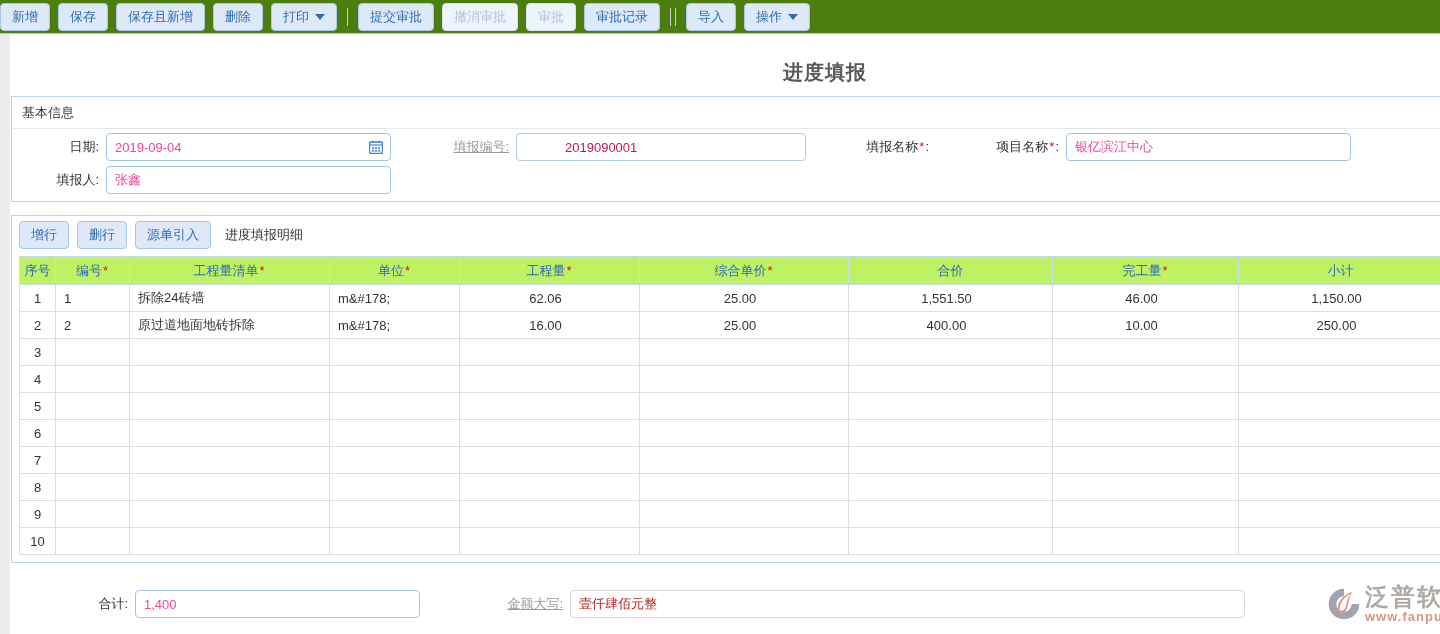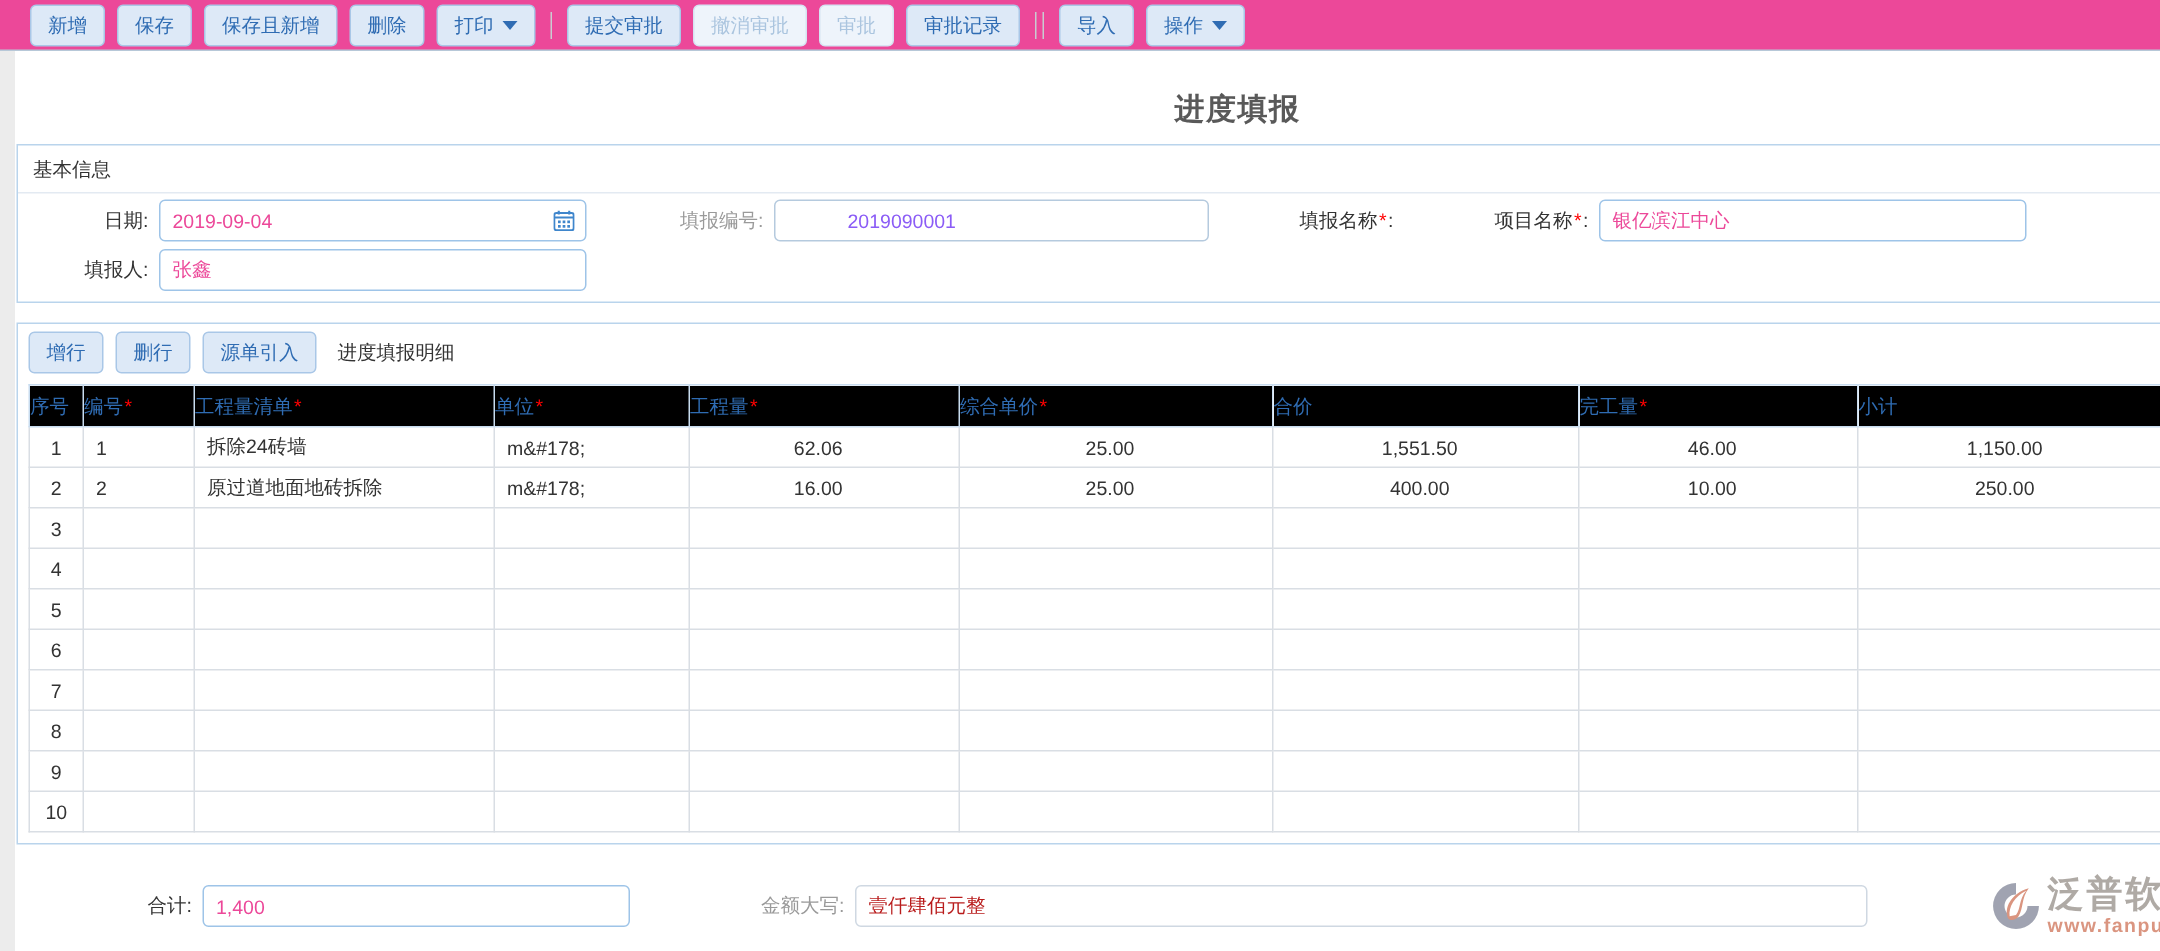--- a/index.html
+++ b/index.html
@@ -3,60 +3,60 @@
 <meta charset="utf-8">
 <style>
   * { box-sizing: border-box; margin: 0; padding: 0; }
   html, body { width: 1440px; height: 634px; overflow: hidden; }
   body {
     font-family: "Liberation Sans", "DejaVu Sans", sans-serif;
     font-size: 13px; color: #333; background: #ececec;
   }
   
   .toolbar {
-    height: 34px; background: #ec4899; border-bottom: 1px solid #b7c8d8;
-    display: flex; align-items: center; padding-left: 20px; gap: 8px;
+    height: 34px; background: #4d7c0f; border-bottom: 1px solid #b7c8d8;
+    display: flex; align-items: center; padding-left: 0; gap: 8px;
   }
   .tbtn {
     background: #dde9f7; border: 1px solid #a9c7e7; border-radius: 4px;
     color: #2f6cb3; font-size: 13px; padding: 4px 11px; cursor: pointer;
     display: inline-flex; align-items: center; gap: 6px; white-space: nowrap;
     font-family: inherit;
   }
   .tbtn.disabled { background: #eef4fb; border-color: #d6e3f2; color: #abc5df; cursor: default; }
   .caret { width: 0; height: 0; border-left: 5px solid transparent; border-right: 5px solid transparent; border-top: 6px solid #2f6cb3; display: inline-block; }
   .tsep { width: 1px; height: 18px; background: #c9ccd1; margin: 0 2px; }
   .tsep2 { display: flex; gap: 4px; margin: 0 2px; }
   .tsep2 span { width: 1px; height: 18px; background: #c9ccd1; }
   
   .content { margin-left: 10px; width: 1630px; background: #fff; height: 600px; position: relative; }
   .page-title { text-align: center; padding-top: 25px; height: 62px; font-size: 20px; font-weight: bold; color: #595959; letter-spacing: 1px; }
   .panel { border: 1px solid #b9d4ec; margin-left: 1px; width: 1620px; background: #fff; }
   .panel-header { padding: 7px 10px 6px; font-size: 13px; color: #333; border-bottom: 1px solid #e3eaf2; }
   .field-row { display: flex; align-items: center; height: 36px; }
   .flabel { text-align: right; padding-right: 7px; color: #333; white-space: nowrap; }
-  .flabel.dim { color: #9a9a9a; }
+  .flabel.dim { color: #9a9a9a; text-decoration: underline; }
   .req { color: #f00; margin: 0 1px; }
   .w94 { width: 94px; } .w125 { width: 125px; } .w130 { width: 130px; }
   .inp {
     height: 28px; border: 1px solid #9ec4e8; border-radius: 4px;
     padding: 0 8px; font-size: 13px; color: #ec4899; background: #fff;
     font-family: inherit; outline: none;
   }
-  .inp.dim { color: #8b5cf6; border-color: #b5cade; padding-left: 48px; }
+  .inp.dim { color: #be185d; border-color: #b5cade; padding-left: 48px; }
   .inp.gray { color: #b91c1c; border-color: #cfd8e2; }
   .input-wrap { position: relative; display: inline-flex; align-items: center; }
   .cal-ico { position: absolute; right: 8px; width: 14px; height: 14px; }
   
   .detail-toolbar { display: flex; align-items: center; gap: 8px; padding: 5px 0 5px 7px; }
   .detail-caption { margin-left: 6px; color: #333; font-size: 13px; }
   table.grid { border-collapse: collapse; table-layout: fixed; width: 1423px; margin: 2px 0 7px 7px; border: 1px solid #a7cbe9; }
   table.grid th {
-    background: #000000; color: #2f6cb3; font-weight: normal; font-size: 13px;
-    height: 28px; border: 1px solid #c8dcef; text-align: left; overflow: hidden; white-space: nowrap;
+    background: #bef264; color: #2f6cb3; font-weight: normal; font-size: 13px;
+    height: 28px; border: 1px solid #c8dcef; text-align: center; overflow: hidden; white-space: nowrap;
   }
   table.grid td {
     height: 27px; border: 1px solid #d9dee4; font-size: 13px; color: #333;
     overflow: hidden; white-space: nowrap; background: #fff;
   }
   td.l { text-align: left; padding-left: 8px; }
   td.r { text-align: center; padding-right: 8px; }
   td.c { text-align: center; }
   .col0 { width: 36px; } .col1 { width: 74px; } .col2 { width: 200px; }
   .col3 { width: 130px; } .col4 { width: 180px; } .col5 { width: 209px; }

